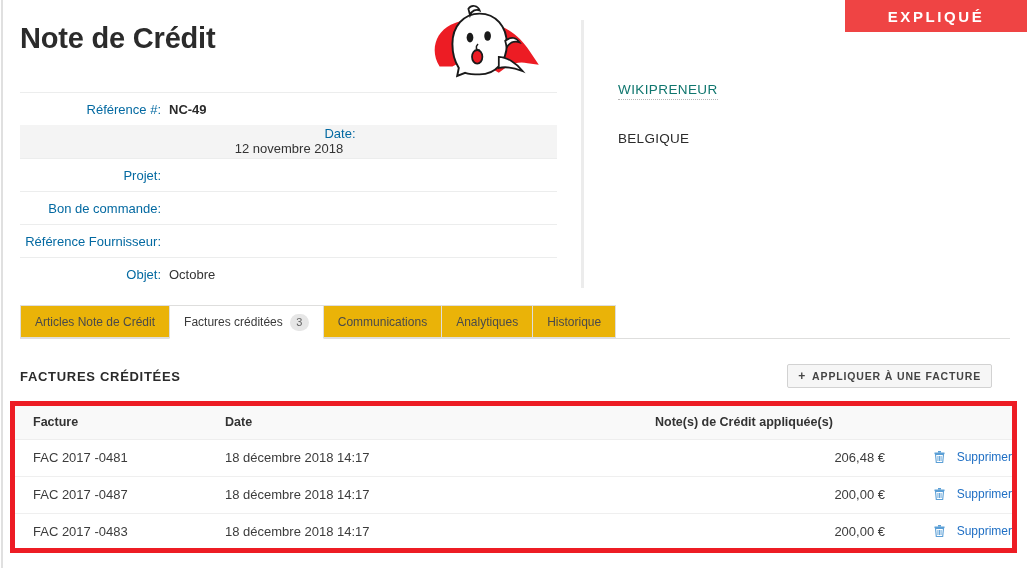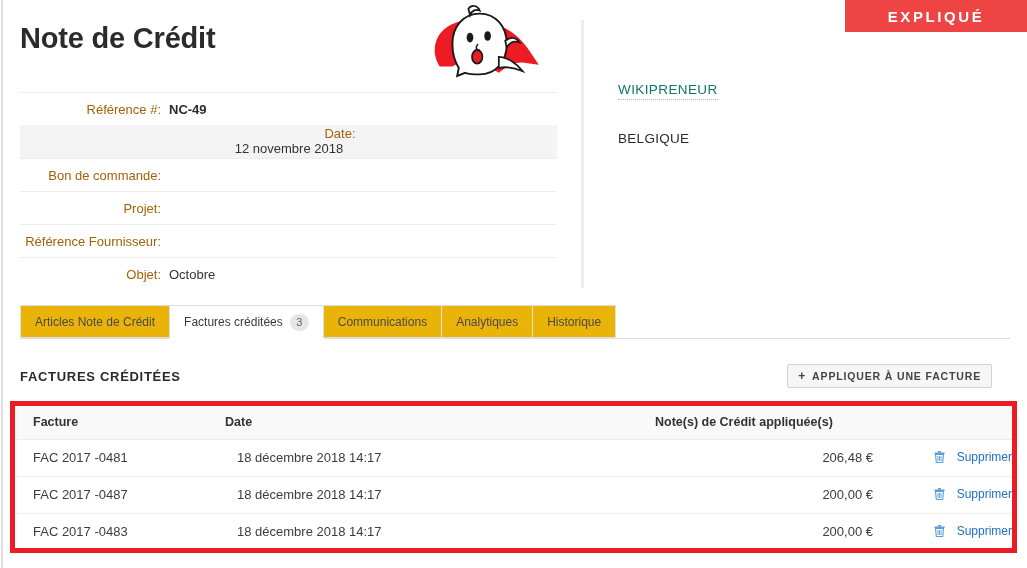--- a/index.html
+++ b/index.html
@@ -80,21 +80,21 @@
     align-items: center;
     height: 33px;
     border-top: 1px solid #eceded;
     font-size: 13px;
   }
   .field-row.alt { background: #f4f4f4; border-top-color: #f4f4f4; flex-direction: column; }
   .field-row .lbl {
     width: 148px;
     text-align: right;
     padding-right: 7px;
-    color: #a16207;
+    color: #0369a1;
     white-space: nowrap;
   }
   .field-row .val {
     flex: 1;
     color: #333333;
     padding-left: 1px;
   }
   .field-row .val.strong { font-weight: bold; color: #2b2b2b; }
 
   
@@ -234,21 +234,21 @@
     background: #f9f9f9;
     font-size: 12.5px;
     font-weight: bold;
     color: #333333;
     text-align: left;
     padding: 9px 0 9px 0;
     border-bottom: 1px solid #eeeeee;
     height: 33px;
   }
   table.credited tbody td {
-    padding: 10px 12px;
+    padding: 10px 0;
     border-bottom: 1px solid #efefef;
     color: #3c3c3c;
     height: 33px;
     vertical-align: middle;
   }
   table.credited tbody tr:last-child td { border-bottom: none; }
 
   .col-facture { width: 210px; padding-left: 18px !important; }
   .col-date    { width: 430px; }
   .col-amount  { width: 230px; text-align: right; }
@@ -300,25 +300,25 @@
     <div class="fields">
       <div class="field-row">
         <div class="lbl">Référence #:</div>
         <div class="val strong">NC-49</div>
       </div>
       <div class="field-row alt">
         <div class="lbl">Date:</div>
         <div class="val">12 novembre 2018</div>
       </div>
       <div class="field-row">
+        <div class="lbl">Projet:</div>
+        <div class="val"></div>
+      </div>
+      <div class="field-row">
         <div class="lbl">Bon de commande:</div>
-        <div class="val"></div>
-      </div>
-      <div class="field-row">
-        <div class="lbl">Projet:</div>
         <div class="val"></div>
       </div>
       <div class="field-row">
         <div class="lbl">Référence Fournisseur:</div>
         <div class="val"></div>
       </div>
       <div class="field-row">
         <div class="lbl">Objet:</div>
         <div class="val">Octobre</div>
       </div>

